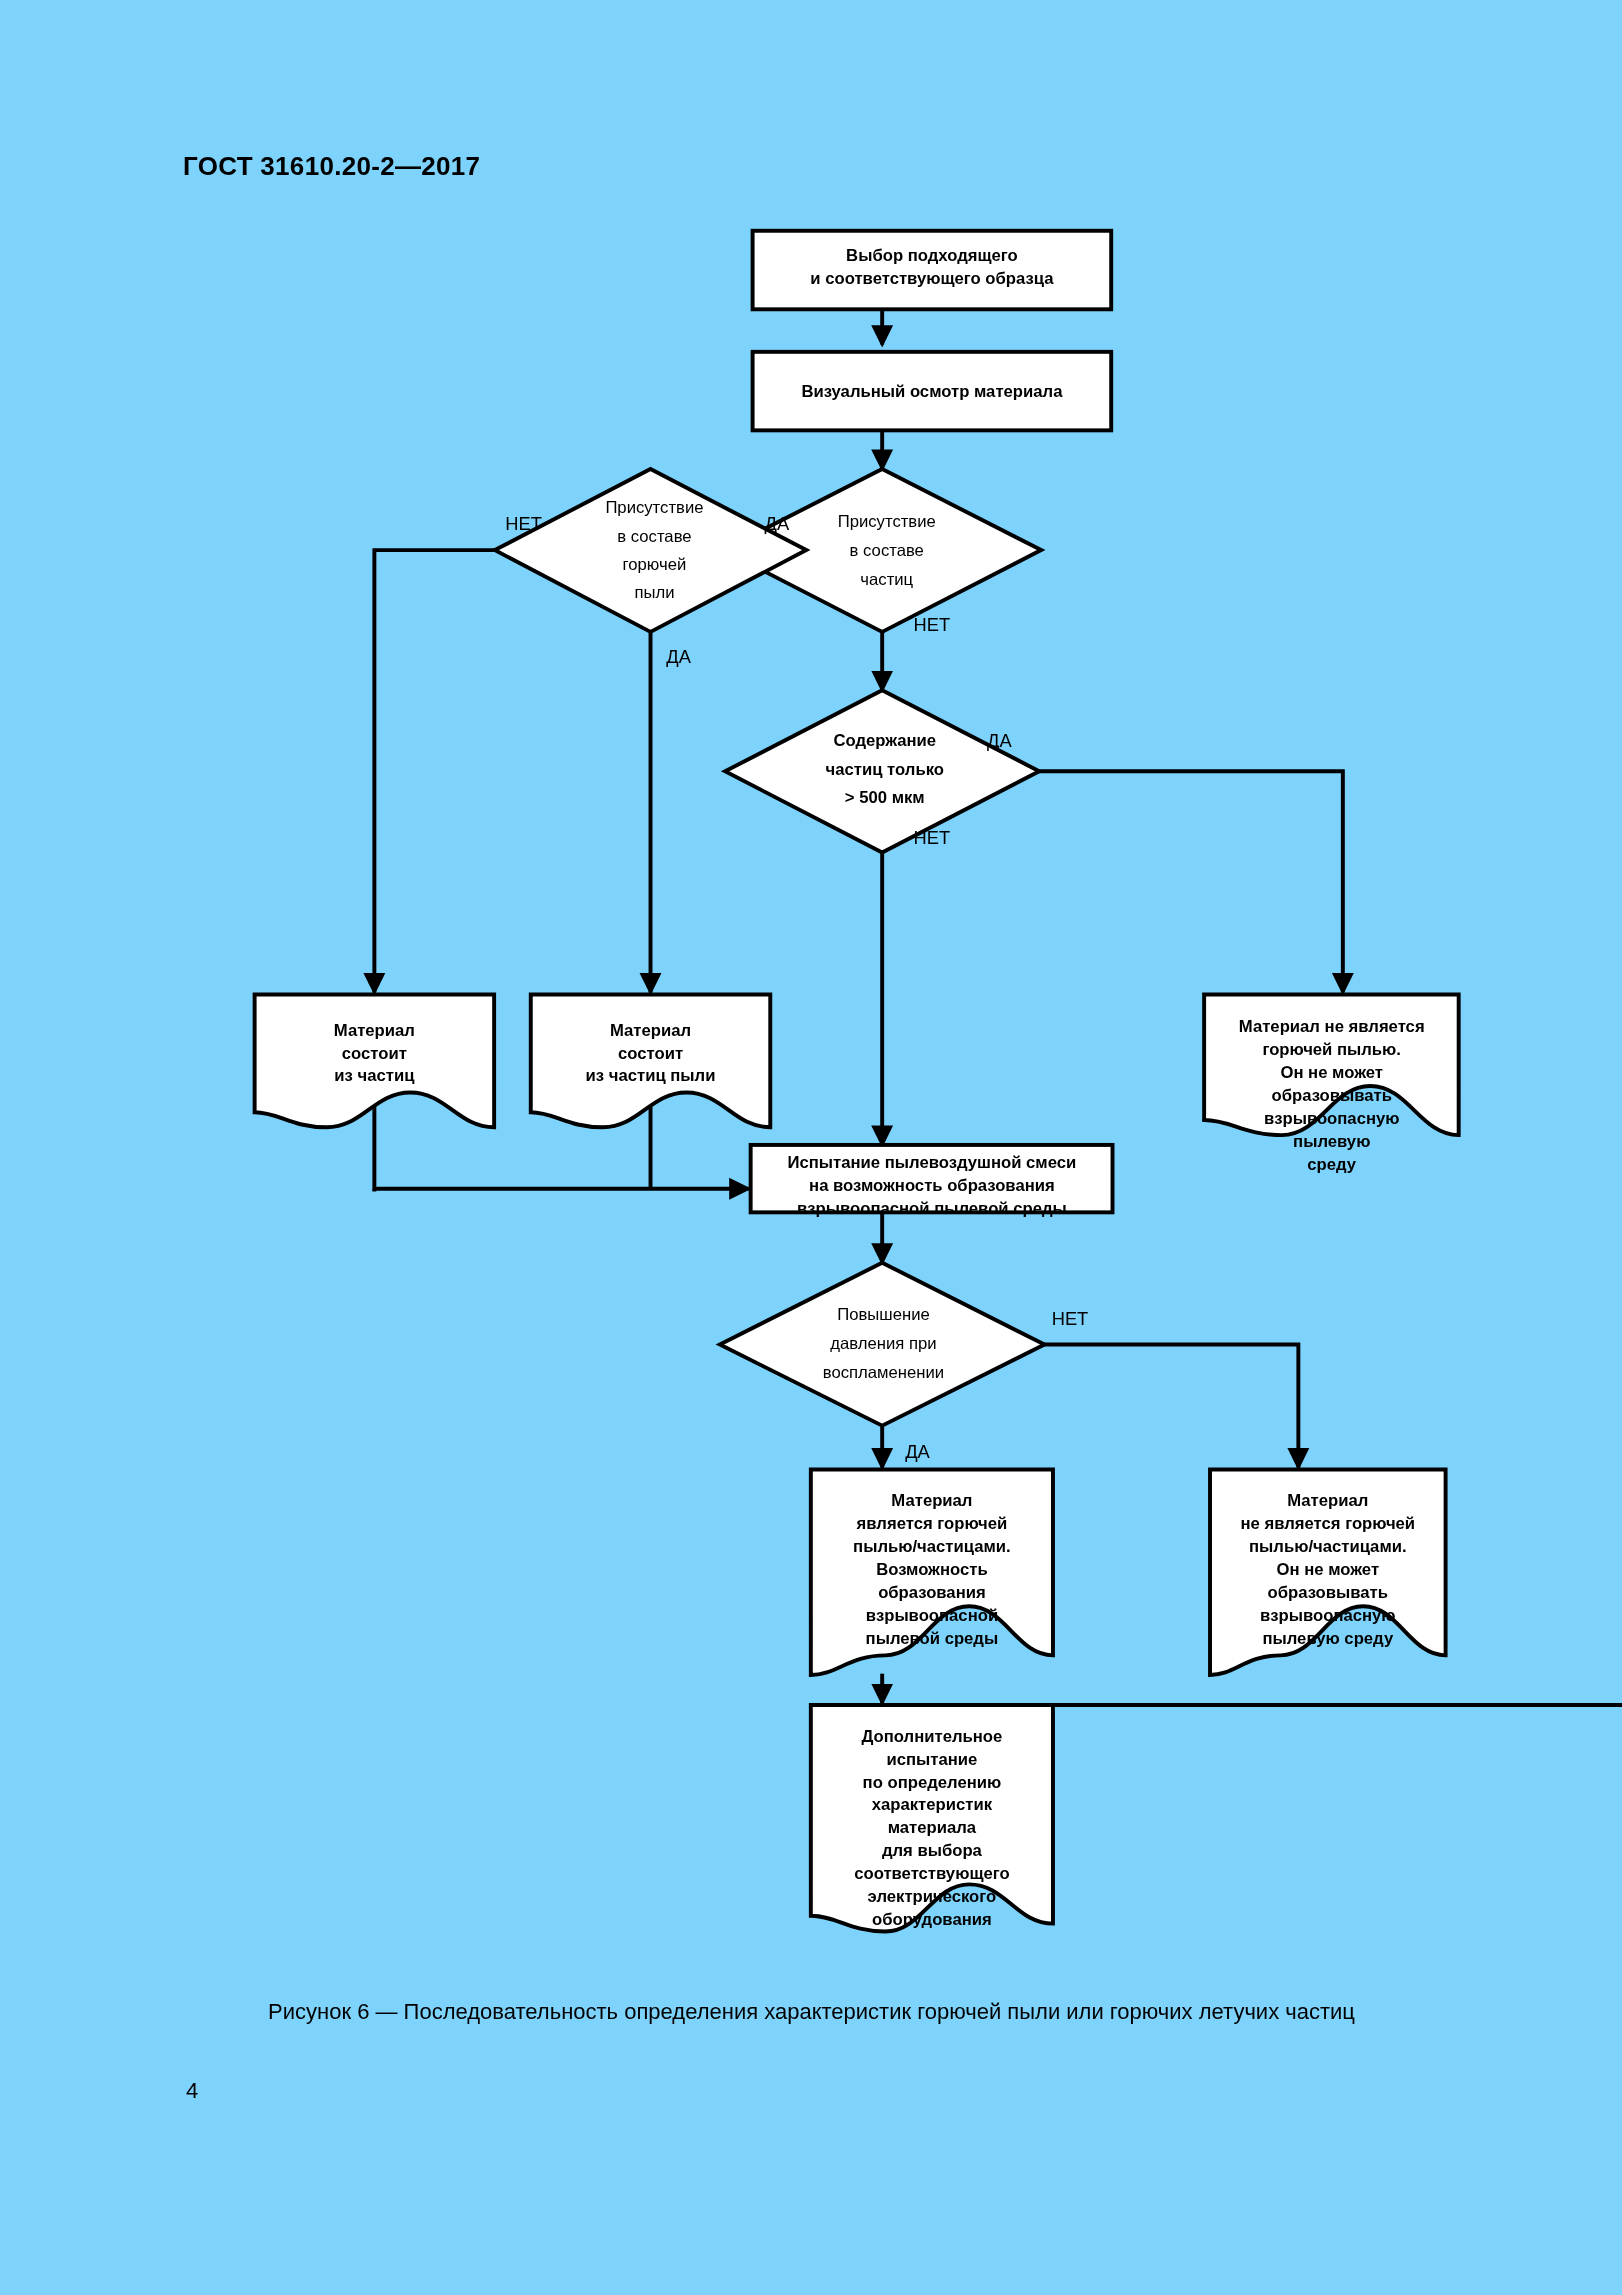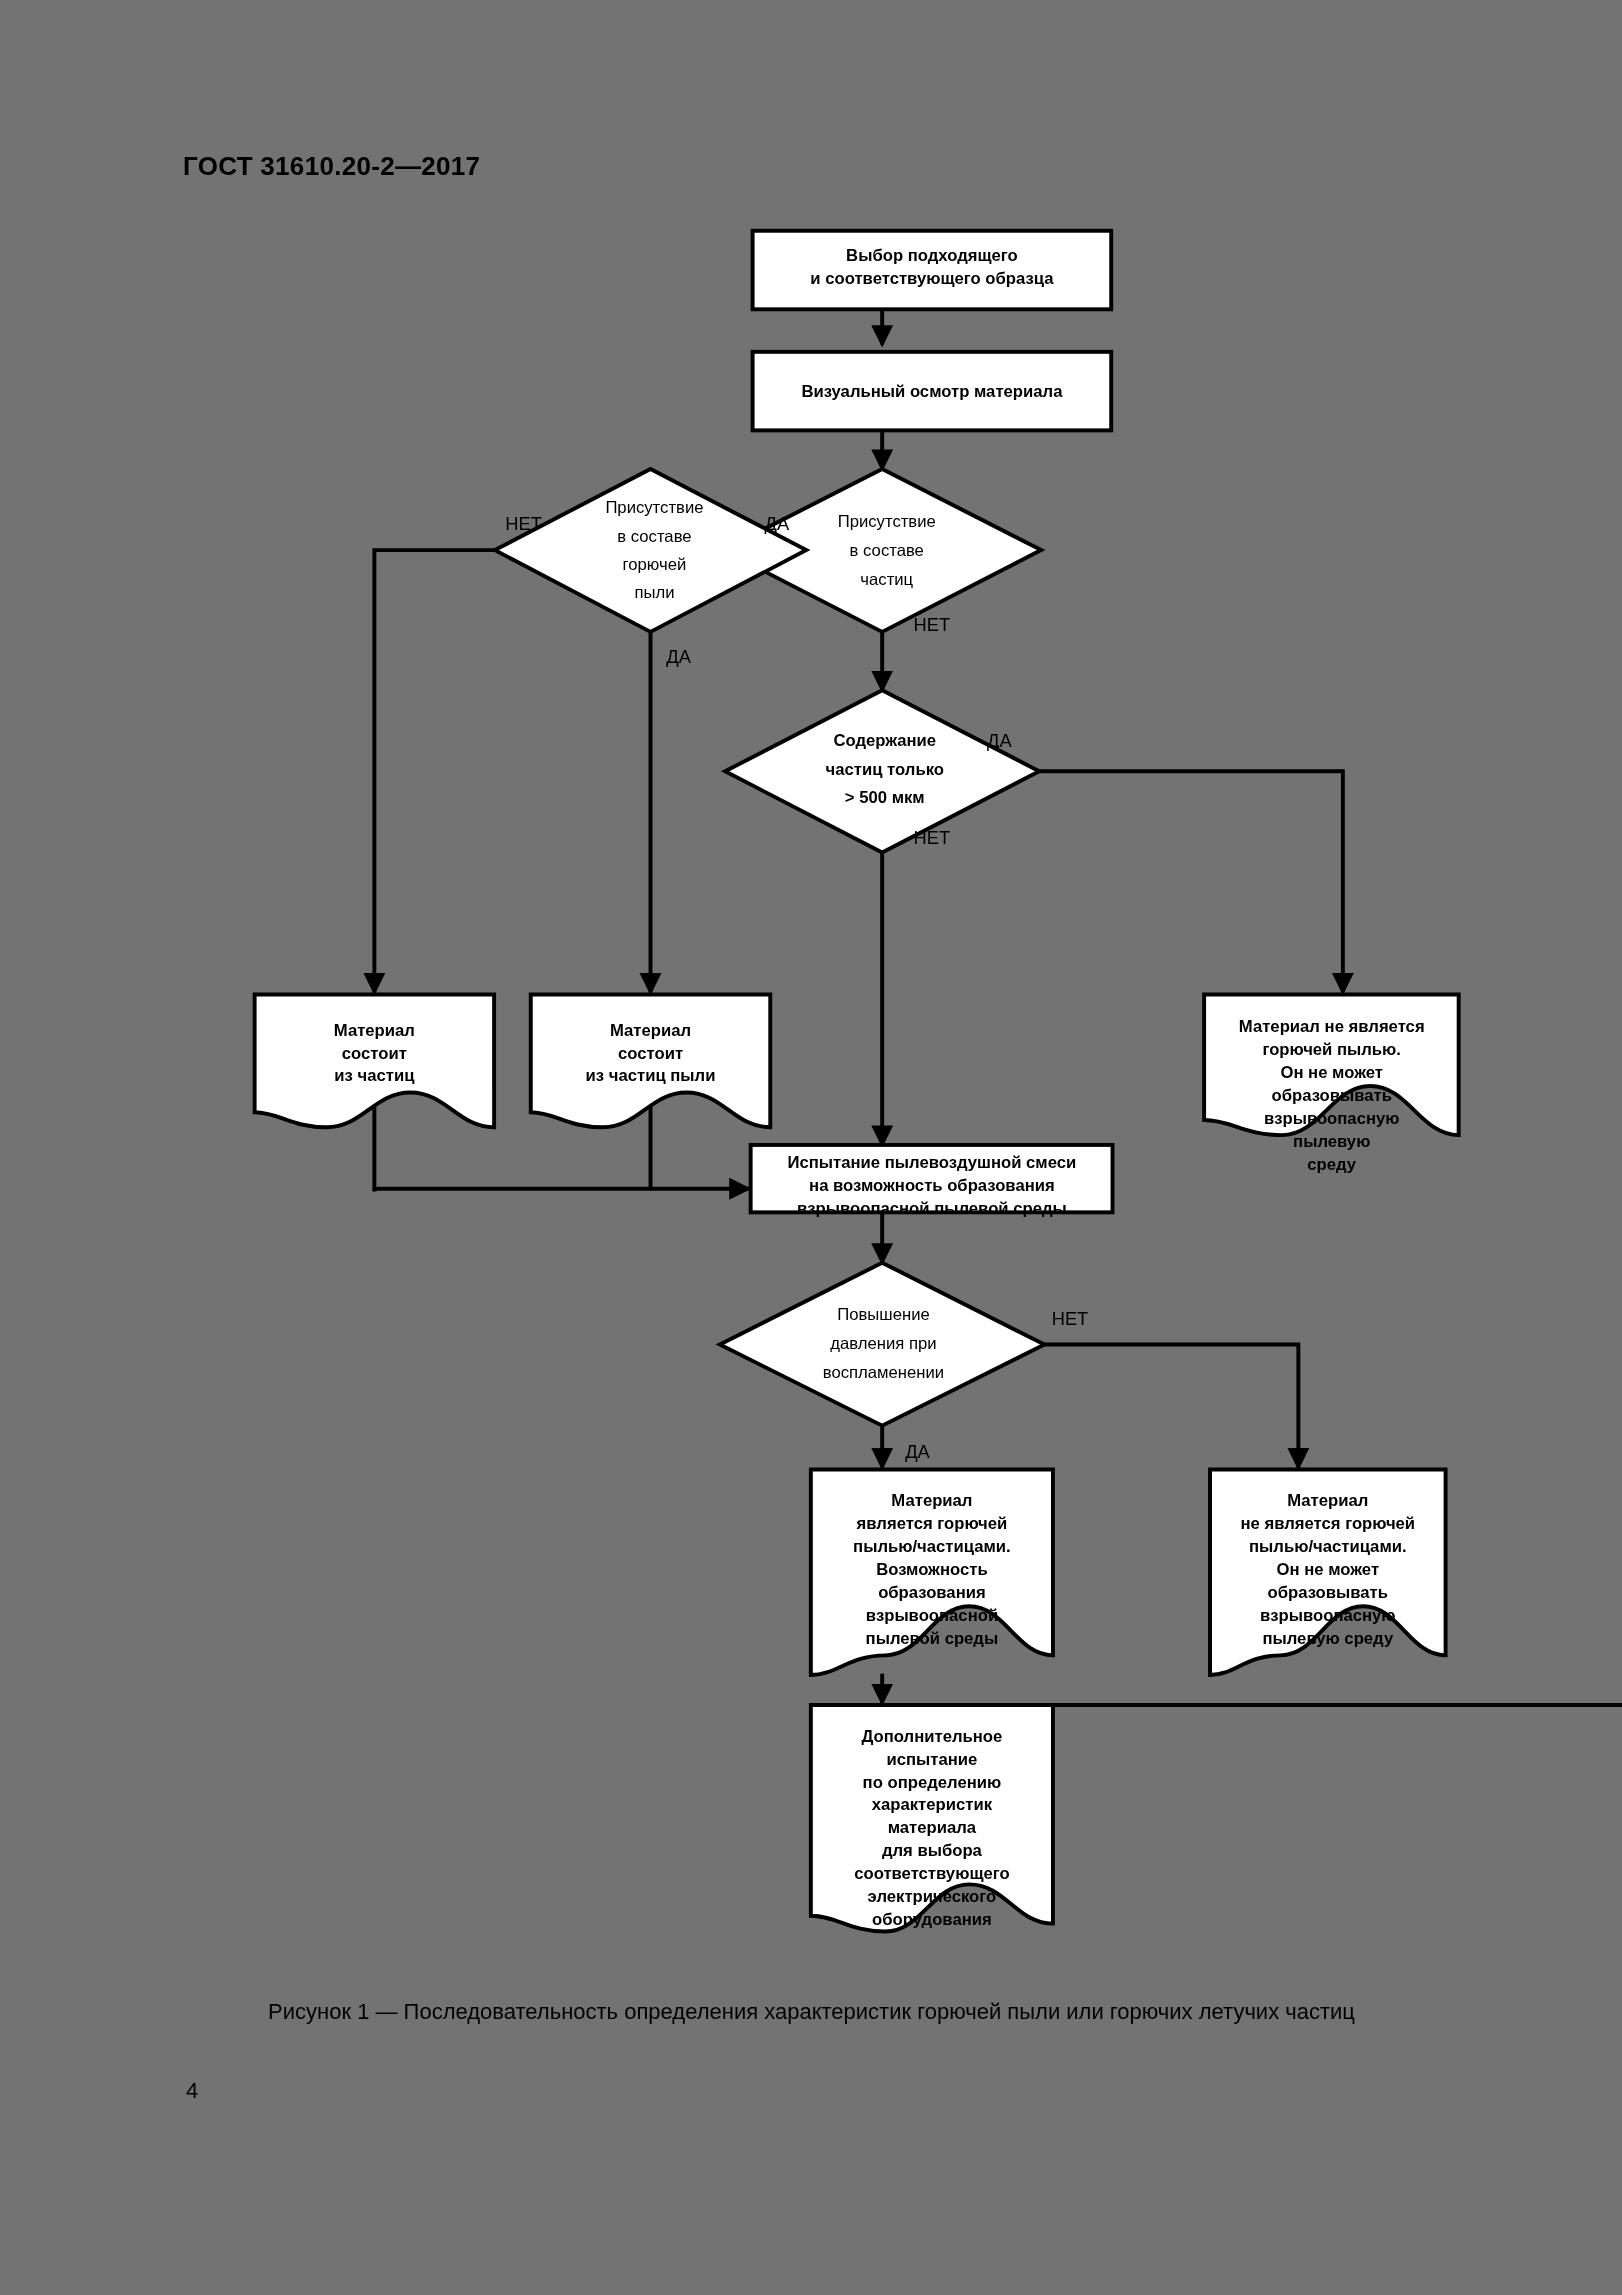--- a/index.html
+++ b/index.html
@@ -3,21 +3,21 @@
 <meta charset="utf-8">
 <style>
   html, body { margin:0; padding:0; background:#ffffff; }
   body {
     width:1623px; height:2295px;
     font-family:"Liberation Sans", sans-serif;
     color:#000;
     position:relative;
     overflow:hidden;
   }
-  .page { position:absolute; inset:0; background:#737373;padding-left:20px; }
+  .page { position:absolute; inset:0; background:#7dd3fc;padding-left:20px; }
 
   .doc-header {
     position:absolute;
     left:183px; top:151px;
     font-size:26px;
     font-weight:700;
     letter-spacing:0.3px;
     white-space:nowrap;
   }
 
@@ -226,18 +226,18 @@
       <text class="edgelabel" x="1424" y="685">НЕТ</text>
       <text class="edgelabel" x="800" y="531">НЕТ</text>
       <text class="edgelabel" x="1037" y="733">ДА</text>
       <text class="edgelabel" x="1527" y="862">ДА</text>
       <text class="edgelabel" x="1424" y="1010">НЕТ</text>
       <text class="edgelabel" x="1402" y="1948">ДА</text>
       <text class="edgelabel" x="1635" y="1745">НЕТ</text>
     </g>
   </svg>
 
-  <div class="figure-caption">Рисунок 1 — Последовательность определения характеристик горючей пыли или горючих летучих частиц</div>
+  <div class="figure-caption">Рисунок 6 — Последовательность определения характеристик горючей пыли или горючих летучих частиц</div>
 
   <div class="page-number">4</div>
 
 </div>
 
 
 </body></html>

